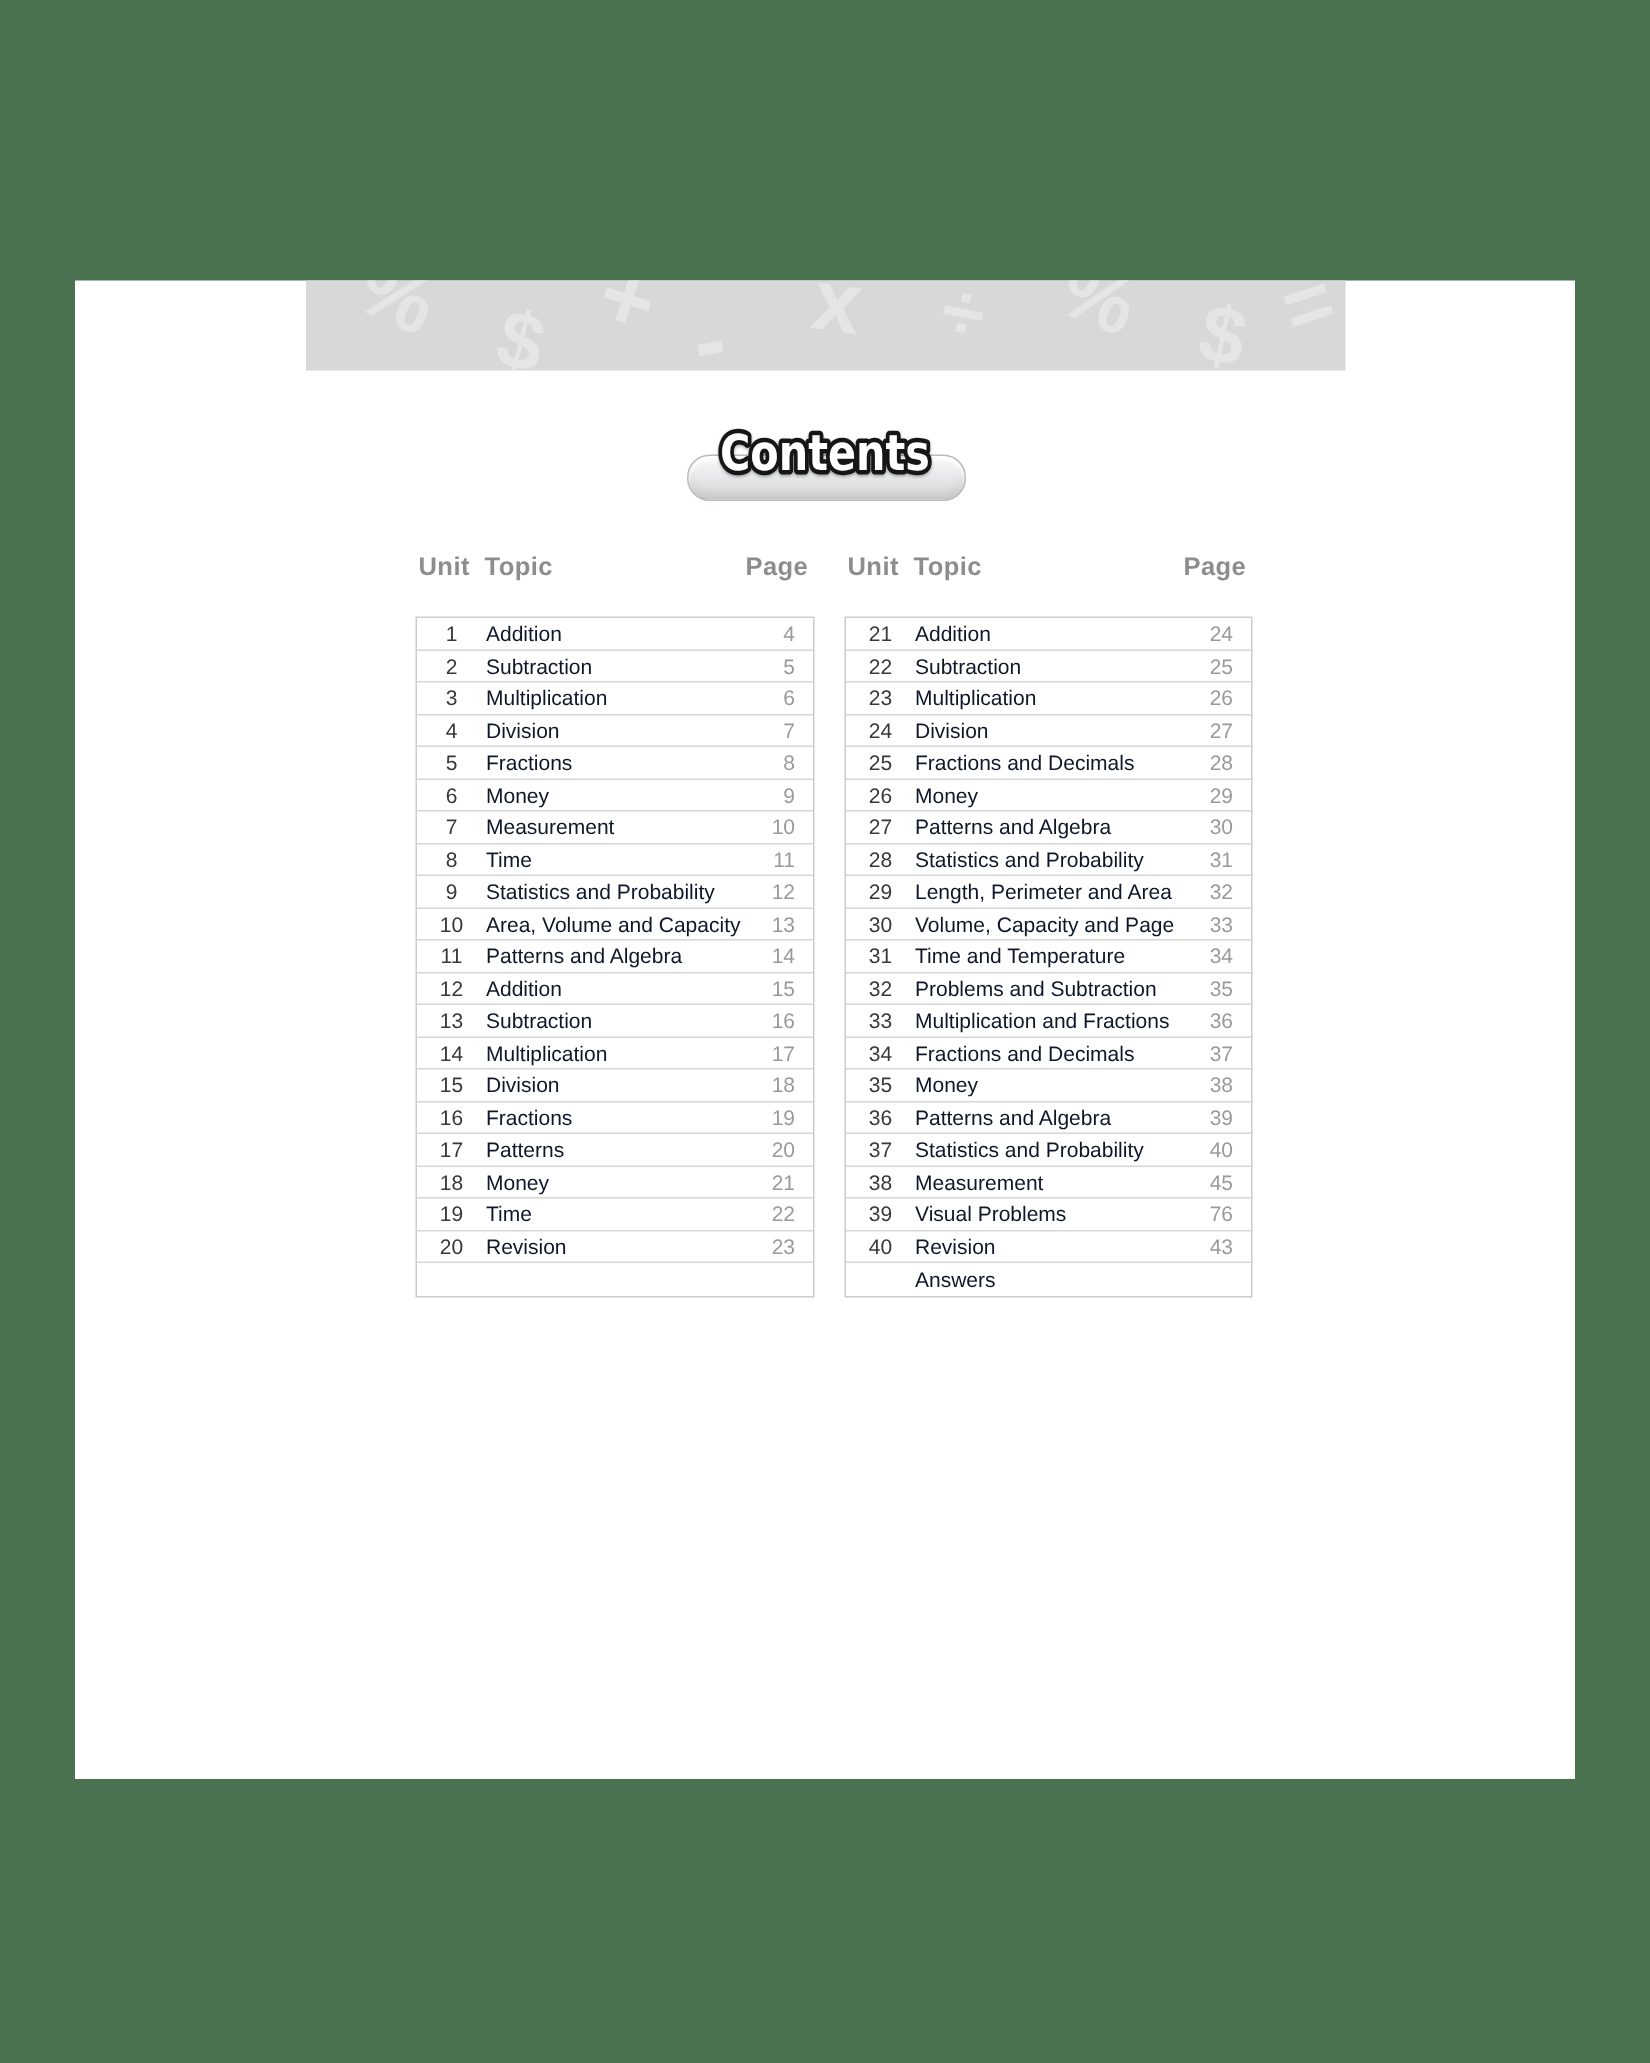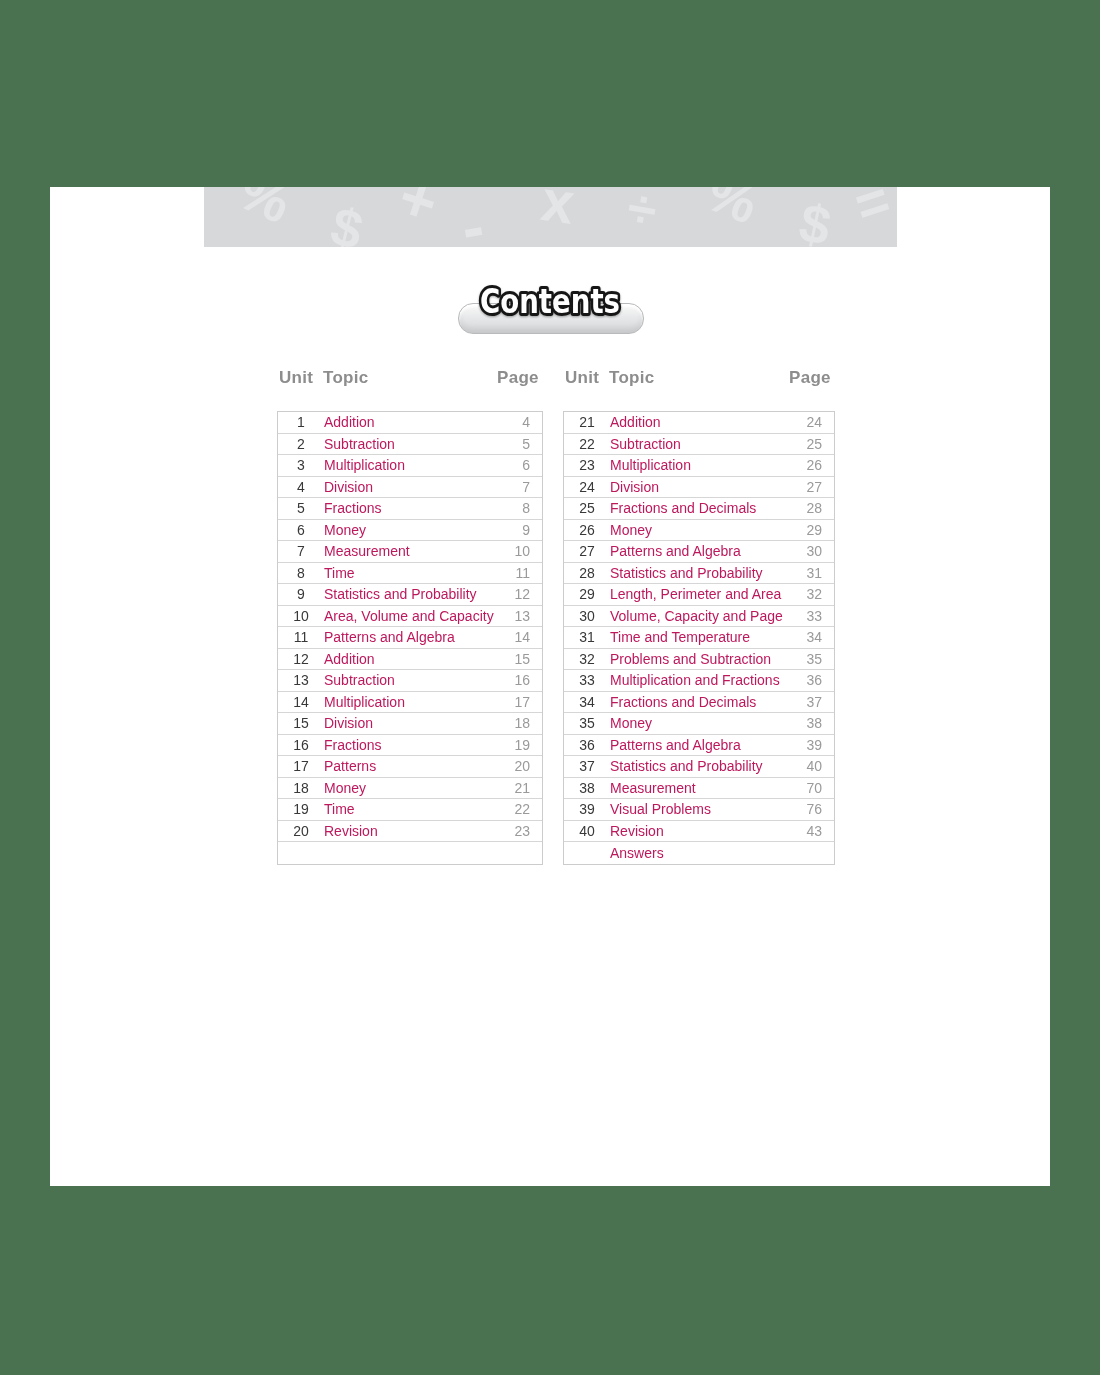--- a/index.html
+++ b/index.html
@@ -90,21 +90,21 @@
     display:grid;
     grid-template-columns:46px 1fr 42px;
     align-items:center;
     height:21.5px;
     border-bottom:1px solid #d6d6d6;
     font-size:14px;
     box-sizing:border-box;
   }
   .toc-row:last-child{border-bottom:none;}
   .cell-unit{text-align:center;color:#383838;}
-  .cell-topic{color:#be185d;}
+  .cell-topic{color:#0f172a;}
   .cell-page{text-align:right;padding-right:12px;color:#9a9a9a;}
 </style>
 </head>
 <body>
 
 <div class="page">
 
   <div class="banner">
     <span class="sym s0">%</span>
     <span class="sym s1">$</span>
@@ -327,21 +327,21 @@
             <span class="cell-page">39</span>
           </div>
           <div class="toc-row">
             <span class="cell-unit">37</span>
             <span class="cell-topic">Statistics and Probability</span>
             <span class="cell-page">40</span>
           </div>
           <div class="toc-row">
             <span class="cell-unit">38</span>
             <span class="cell-topic">Measurement</span>
-            <span class="cell-page">70</span>
+            <span class="cell-page">45</span>
           </div>
           <div class="toc-row">
             <span class="cell-unit">39</span>
             <span class="cell-topic">Visual Problems</span>
             <span class="cell-page">76</span>
           </div>
           <div class="toc-row">
             <span class="cell-unit">40</span>
             <span class="cell-topic">Revision</span>
             <span class="cell-page">43</span>

